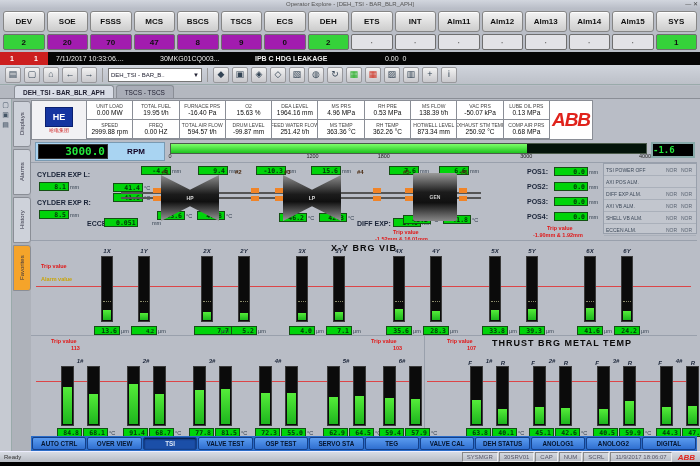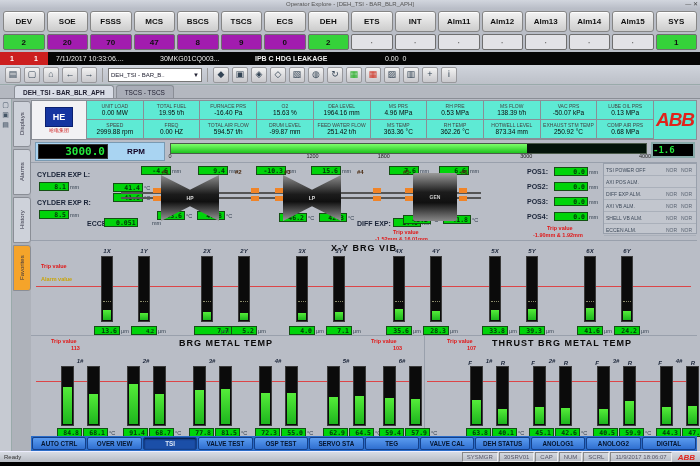--- a/index.html
+++ b/index.html
@@ -26,21 +26,21 @@
   .doctabs{position:absolute;left:0;top:86px;width:700px;height:13px;display:flex;align-items:flex-end;gap:2px;padding-left:14px;box-sizing:border-box;border-bottom:1px solid #8a8e96;background:#b4b8c0}
   .dtab{height:12px;padding:0 8px;font-size:6.5px;border:1px solid #8a8e96;border-bottom:none;border-radius:3px 3px 0 0;background:#a9adb7;color:#223;display:flex;align-items:center;white-space:nowrap}
   .dtab.active{background:#d9dde6;font-weight:bold}
   
   .rail{position:absolute;left:0;top:99px;width:12px;height:352px;background:#c6cad2;border-right:1px solid #9aa;display:flex;flex-direction:column;align-items:center;padding-top:2px;gap:3px;box-sizing:border-box}
   .railicon{font-size:7px;color:#456;line-height:7px}
   .vtabs{position:absolute;left:12px;top:99px;width:19px;height:352px;background:#aeb2ba}
   .vtab{width:16px;height:44px;margin:2px 0 0 1px;background:#ced2da;border:1px solid #8a8e96;border-radius:3px 0 0 3px;writing-mode:vertical-rl;transform:rotate(180deg);font-size:6px;color:#334;display:flex;align-items:center;justify-content:center}
   .vtab.accent{background:#f5a42a}
   
-  .hdr{position:absolute;left:31px;top:100px;width:666px;height:40px;background:#5eead4;border:1px solid #8a8e96;display:flex;box-sizing:border-box}
+  .hdr{position:absolute;left:31px;top:100px;width:562px;height:40px;background:#ffffff;border:1px solid #8a8e96;display:flex;box-sizing:border-box}
   .helogo{width:54px;border-right:1px solid #8a8e96;display:flex;flex-direction:column;align-items:center;justify-content:center;background:#f2f2f4}
   .hemark{width:26px;height:18px;background:#1535a0;color:#fff;font-weight:900;font-size:9px;display:flex;align-items:center;justify-content:center;border:1px solid #0a2070}
   .hesub{font-size:5px;color:#d02020;line-height:7px}
   .hdrgrid{flex:1;display:grid;grid-template-columns:repeat(10,1fr);grid-auto-rows:19px}
   .hcell{border-right:1px solid #8a8e96;border-bottom:1px solid #8a8e96;display:flex;flex-direction:column;align-items:center;justify-content:center;overflow:hidden}
   .hlabel{font-size:5px;color:#444;line-height:6px;white-space:nowrap}
   .hval{font-size:6.5px;color:#0a0a0a;line-height:8px;white-space:nowrap}
   .abbbig{width:42px;display:flex;align-items:center;justify-content:center;color:#e0231c;font-weight:900;font-size:19px;font-style:italic;letter-spacing:-1px}
   
   .rpmrow{position:absolute;left:31px;top:141px;width:666px;height:21px;background:#b9bdc6}
@@ -501,21 +501,20 @@
       <div class="vbar" style="left: 590px; top: 15px; height: 66px;">
         <div class="vfill" style="height: 14%;"></div>
         <div class="dotmark" style="top: 44px;"></div>
       </div>
       <div class="vbox" style="left: 583px; top: 85px; width: 26px;">24.2</div>
       <div class="unit" style="left: 610px; top: 85px;">μm</div>
     </div>
 
   <div class="tempsec" id="tempsec">
     <div class="vdiv" style="left:393px;top:0;height:101px"></div>
-    <div class="sectitle" style="width:390px;left:0">BRG METAL TEMP</div>
     <div class="trip" style="left:20px;top:2px">Trip value</div>
     <div class="trip" style="left:40px;top:9px">113</div>
     <div class="trip" style="left:340px;top:2px">Trip value</div>
     <div class="trip" style="left:362px;top:9px">103</div>
     <div class="redline" style="left:5px;top:45px;width:385px"></div>
     <div class="sectitle" style="width:270px;left:396px">THRUST  BRG METAL TEMP</div>
     <div class="trip" style="left:416px;top:2px">Trip value</div>
     <div class="trip" style="left:436px;top:9px">107</div>
     <div class="redline" style="left:396px;top:45px;width:268px"></div>
   <div class="barlabel" style="left: 42px; top: 22px;">1#</div>

